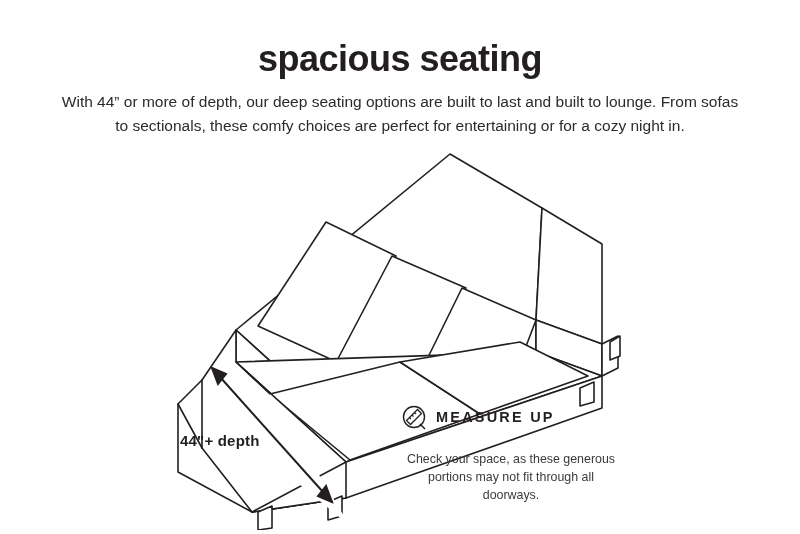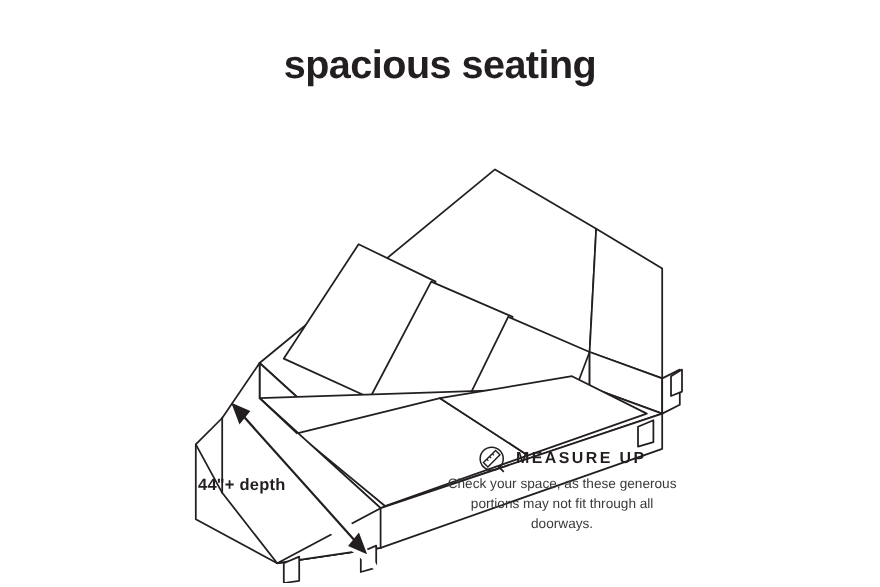--- a/index.html
+++ b/index.html
@@ -63,23 +63,22 @@
   .measure-block {
     position: absolute;
     right: 24px;
     top: 404px;
     width: 220px;
     text-align: center;
   }
   .measure-head {
     display: flex;
     align-items: center;
-    justify-content: center;
     gap: 9px;
-    margin-bottom: 2px;
+    margin-bottom: 21px;
   }
   .measure-title {
     font-size: 14.5px;
     font-weight: bold;
     letter-spacing: 2.2px;
     color: #231f20;
   }
   .measure-body {
     font-size: 12.4px;
     line-height: 1.45;
@@ -87,20 +86,21 @@
   }
   .ruler-icon svg { display: block; }
 </style>
 </head>
 <body>
 
 <div class="page">
 
   <div class="headline">spacious seating</div>
 
+  <div class="subhead">With 44” or more of depth, our deep seating options are built to last and built to lounge. From sofas to sectionals, these comfy choices are perfect for entertaining or for a cozy night in.</div>
 
   <div class="illustration">
     <svg width="500" height="400" viewBox="0 0 500 400" fill="none" xmlns="http://www.w3.org/2000/svg">
       <g stroke="#231f20" stroke-width="1.6" fill="#ffffff" stroke-linejoin="round" stroke-linecap="round">
 
         <path d="M86 200 L300 24 L392 78 L386 190 L196 300 Z"></path>
 
         <path d="M86 200 L86 232 L196 332 L196 300 Z"></path>
         <path d="M196 300 L196 332 L386 222 L386 190 Z"></path>
 

